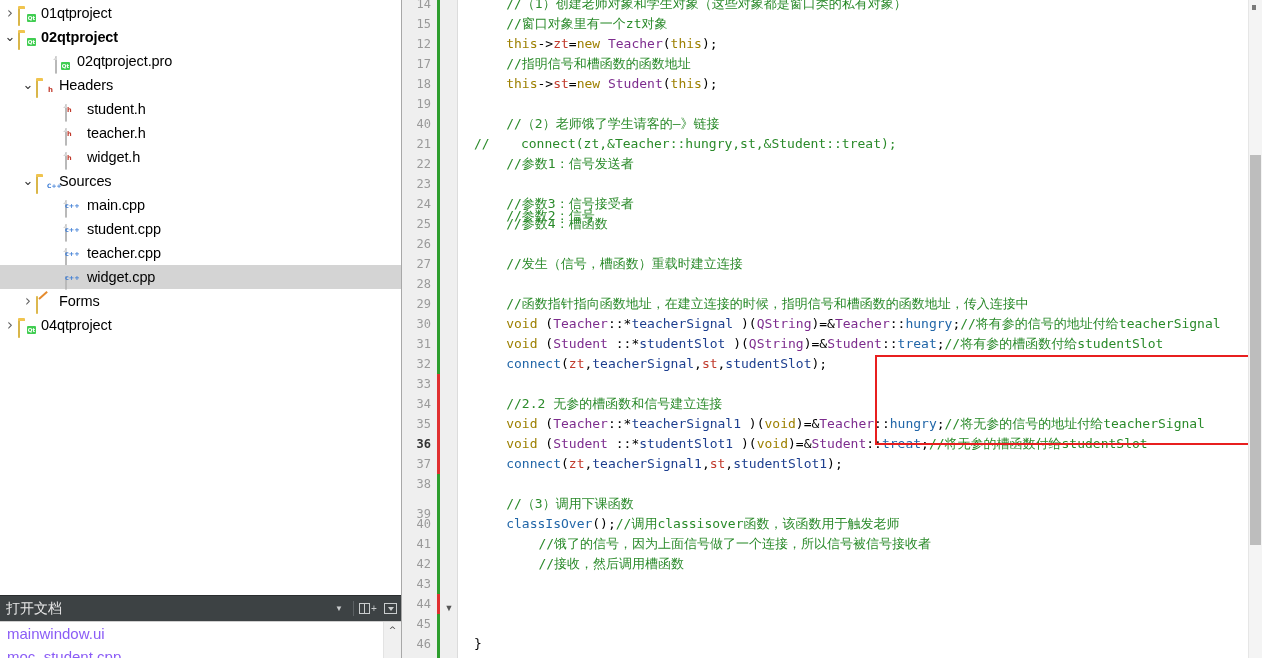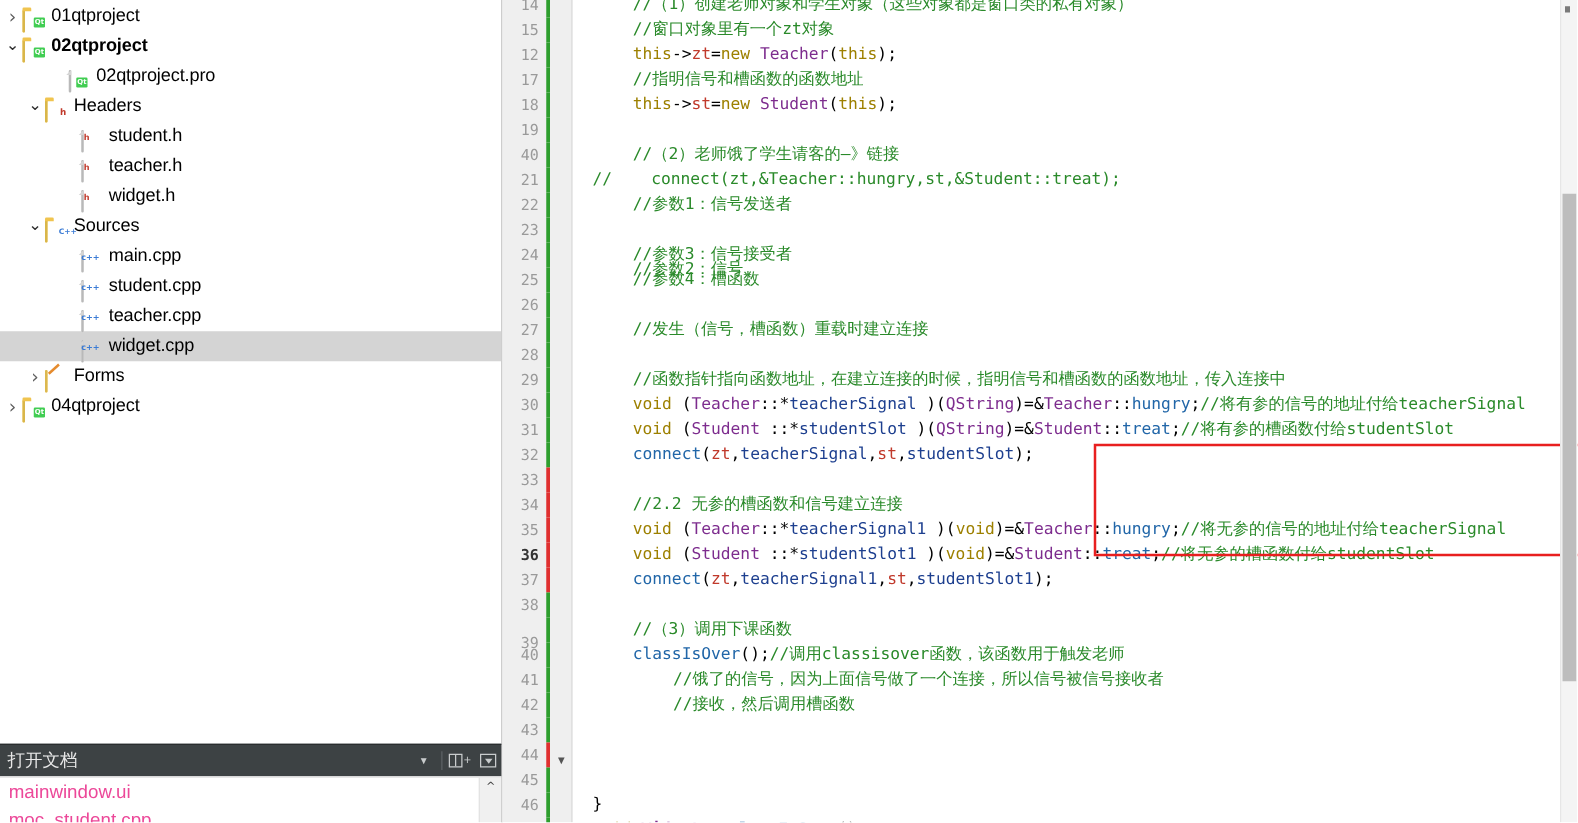--- a/index.html
+++ b/index.html
@@ -122,21 +122,21 @@
     content:"";position:absolute;left:3px;top:3px;
     border-width:4px 3.5px 0 3.5px;border-style:solid;
     border-color:#c9cccd transparent transparent transparent;
   }
   #od-list{
     flex:1 1 auto;background:#ffffff;position:relative;
     overflow:hidden;border-top:1px solid #cfcfcf;
   }
   .od-item{
     height:23px;line-height:23px;padding-left:7px;
-    font-size:15px;color:#ec4899;white-space:nowrap;cursor:default;
+    font-size:15px;color:#8b5cf6;white-space:nowrap;cursor:default;
   }
   #od-scroll{
     position:absolute;right:0;top:0;width:18px;bottom:0;background:#f0f0f0;
     border-left:1px solid #e3e3e3;box-sizing:border-box;
   }
   #od-scroll-up{
     width:100%;height:17px;text-align:center;line-height:17px;
     color:#444;font-size:9px;font-family:"DejaVu Sans",sans-serif;
   }
 

